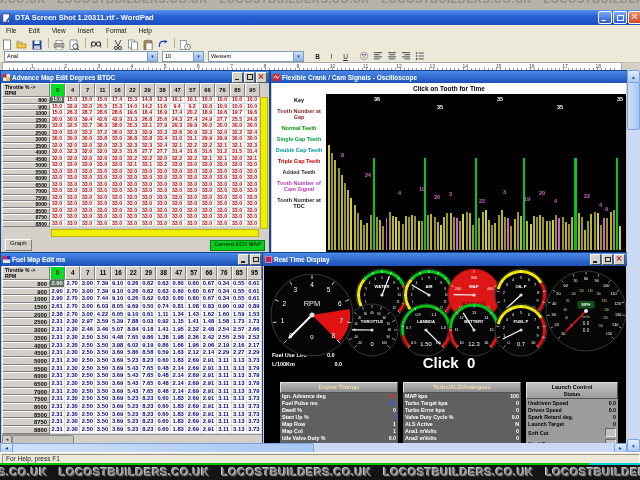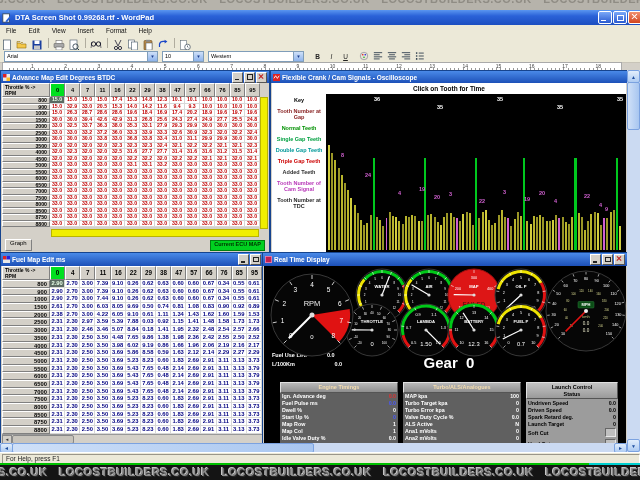--- a/index.html
+++ b/index.html
@@ -109,21 +109,21 @@
 
   <div class="abs wm-band" id="wm-top" style="left:0;top:0;width:640px;height:10px;">
     <div class="wm-text" id="wm-top-inner" style="position:absolute;top:-7px;left:-20px;">ERS.CO.UK LOCOSTBUILDERS.CO.UK LOCOSTBUILDERS.CO.UK LOCOSTBUILDERS.CO.UK LOCOSTBUILDERS.CO.UK LOCOSTBUILDERS.CO.UK LOCOST</div>
   </div>
 
   <div class="abs" id="titlebar" style="left:0;top:10px;width:640px;height:15px;">
     <svg class="abs" style="position:static;width:10px;height:10px;margin-right:3px;" viewBox="0 0 12 12">
         <rect x="1" y="1" width="8" height="10" fill="#fff" stroke="#345"></rect>
         <path d="M4 10L10 3l1.5 1.5L6 11z" fill="#2a62d8"></path>
       </svg>
-    <span style="flex:1;">DTA Screen Shot 0.99268.rtf - WordPad</span>
+    <span style="flex:1;">DTA Screen Shot 1.20311.rtf - WordPad</span>
     <span class="tbtn">
         <span class="glyph-min"></span>
       </span>
     <span class="tbtn">
         <span class="glyph-max"></span>
       </span>
     <span class="tbtn close glyph-x"></span>
   </div>
 
   <div class="abs" id="menubar" style="left:0;top:25px;width:640px;height:11px;">
@@ -1191,21 +1191,21 @@
       <div id="dashboard" style="left:1px;top:13px;right:1px;height:114px;">
         <div class="abs" style="left:8px;top:86px;color:#fff;font-size:5.5px;font-weight:bold;">
           <span>Fuel Use L/Hr</span>
           <span style="margin-left:18px;">0.0</span>
         </div>
         <div class="abs" style="left:8px;top:95px;color:#fff;font-size:5.5px;font-weight:bold;">
           <span>L/100Km</span>
           <span style="margin-left:38px;">0.0</span>
         </div>
         <div class="abs gear" style="left:120px;top:88px;width:130px;text-align:center;">
-          <span>Gear</span>&nbsp;&nbsp;<span>0</span>
+          <span>Click</span>&nbsp;&nbsp;<span>0</span>
         </div>
       <svg viewBox="0 0 64 64" style="position: absolute; left: 86px; top: -3px; width: 64px; height: 64px;">
             <circle cx="32" cy="32" r="26" fill="#060606" stroke="#383838" stroke-width="1"></circle>
             <path d="M15.4 48.6A23.5 23.5 0 0 1 14.4 16.5" stroke="#efe400" stroke-width="3" fill="none"></path>
             <path d="M14.4 16.5A23.5 23.5 0 0 1 53.3 22.0" stroke="#00c818" stroke-width="3" fill="none"></path>
             <path d="M53.3 22.0A23.5 23.5 0 0 1 48.6 48.6" stroke="#e01212" stroke-width="3" fill="none"></path>
             <line x1="14.322330470336315" y1="49.67766952966369" x2="16.443650813895957" y2="47.55634918610404" stroke="#fff" stroke-width="0.6"></line>
             <text x="19.625631329235418" y="45.77436867076458" text-anchor="middle" font-size="3" fill="#fff" font-family="Liberation Sans">0</text>
             <line x1="8.90301168721783" y1="41.56708580912725" x2="11.674650284751692" y2="40.419035512031975" stroke="#fff" stroke-width="0.6"></line>
             <text x="15.832108181052483" y="40.09696006638907" text-anchor="middle" font-size="3" fill="#fff" font-family="Liberation Sans">1</text>

